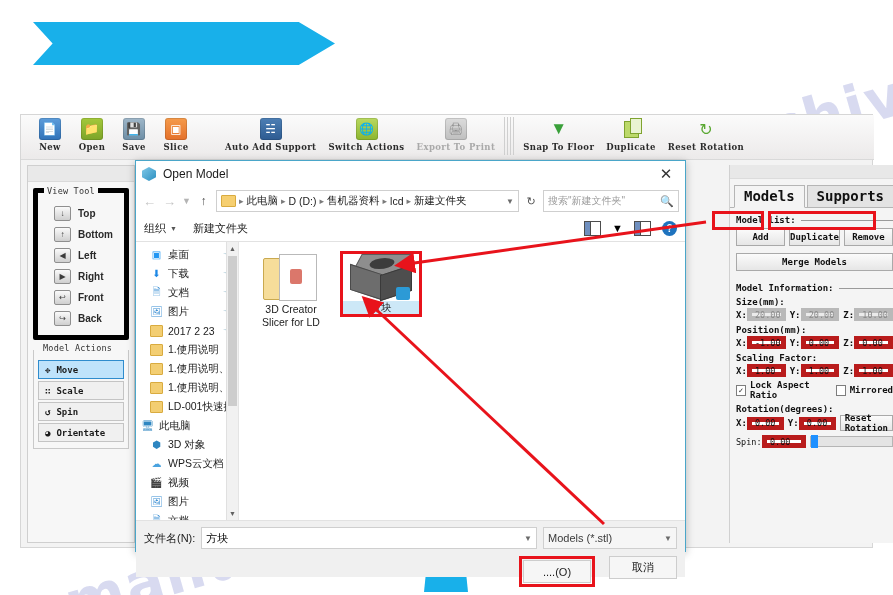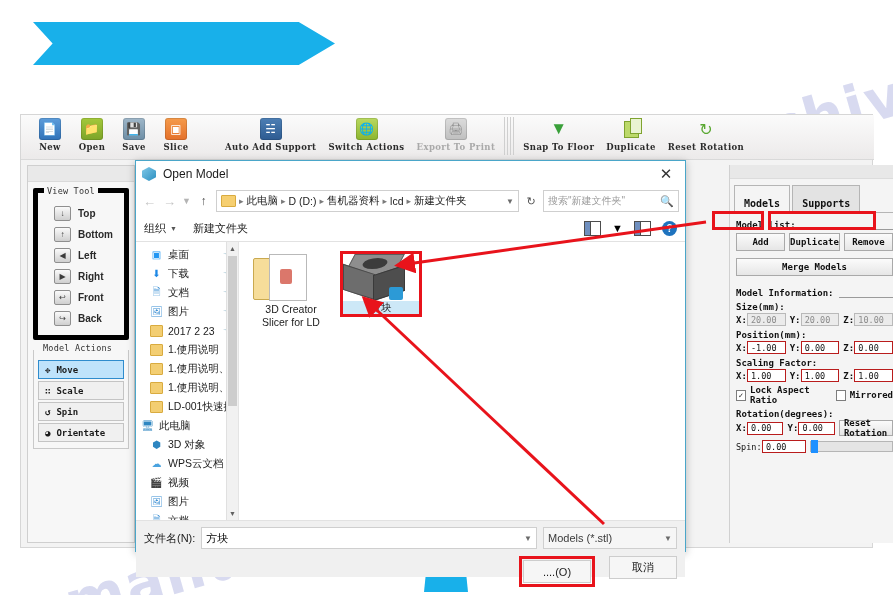--- a/index.html
+++ b/index.html
@@ -87,38 +87,38 @@
   #act-wrap .grp-title{top:-7px;}
   #act-inner{padding:10px 4px 0 4px;}
   
   #right-panel{
     position:absolute;left:708px;top:50px;width:170px;height:378px;
     background:#f4f4f4;border-left:1px solid #d0d0d0;box-sizing:border-box;
     font-family:"DejaVu Sans Mono",monospace;font-size:8.5px;color:#111;
   }
   #rp-strip{height:13px;background:#e8e8e8;border-bottom:1px solid #dcdcdc;}
   #rp-tabs{display:flex;margin-top:6px;padding-left:4px;border-bottom:1px solid #b5b5b5;}
-  .rp-tab{padding:12px 9px 3px 9px;border:1px solid #b5b5b5;border-bottom:none;background:#e3e3e3;
-          font-size:10px;font-weight:700;margin-right:2px;}
+  .rp-tab{padding:2px 9px 3px 9px;border:1px solid #b5b5b5;border-bottom:none;background:#e3e3e3;
+          font-size:14px;font-weight:700;margin-right:2px;}
   .rp-tab.active{background:#f4f4f4;border-bottom:1px solid #f4f4f4;margin-bottom:-1px;}
-  .sec-head{display:flex;align-items:flex-end;gap:5px;margin:7px 6px 3px 6px;font-size:9px;font-weight:700;}
+  .sec-head{display:flex;align-items:center;gap:5px;margin:7px 6px 3px 6px;font-size:9px;font-weight:700;}
   .sec-head .rule{flex:1;height:1px;background:#9a9a9a;}
   .btn-row{display:flex;gap:4px;margin:0 6px;}
   .p-btn{flex:1;height:16px;border:1px solid #a9a9a9;background:linear-gradient(#fbfbfb,#e6e6e6);
          display:flex;align-items:center;justify-content:center;font-size:9px;font-weight:700;}
   #model-list{margin:6px 6px 0 6px;height:86px;background:#fff;border:1px solid #9a9a9a;
               box-shadow:inset 1px 1px 0 #dcdcdc;padding:0;}
   .ml-item{background:#d4d4d4;padding:2px 4px;font-size:9px;font-weight:700;}
   #merge-btn{margin:7px 6px 0 6px;height:16px;border:1px solid #a9a9a9;
              background:linear-gradient(#fbfbfb,#e6e6e6);display:flex;align-items:center;
              justify-content:center;font-size:9px;font-weight:700;}
   .field-lab{margin:4px 6px 1px 6px;font-size:9px;font-weight:700;}
   .row3{display:flex;gap:4px;margin:0 6px 1px 6px;align-items:center;}
   .row3 .ax{width:7px;font-size:9px;font-weight:700;}
-  .inp{flex:1;height:13px;border:1px solid #b91c1c;background:#fff;font-size:8.5px;
+  .inp{flex:1;height:13px;border:5px solid #b91c1c;background:#fff;font-size:8.5px;
        display:flex;align-items:center;padding-left:3px;box-sizing:border-box;
        font-family:"DejaVu Sans Mono",monospace;}
   .inp.ro{background:#ebebeb;color:#8a8a8a;border-color:#b9b9b9;}
   .chk-row{display:flex;align-items:center;gap:4px;margin:3px 6px 1px 6px;font-size:9px;font-weight:700;}
   .box{width:9px;height:9px;border:1px solid #7d7d7d;background:#fff;display:flex;
        align-items:center;justify-content:center;font-size:8px;color:#222;}
   #reset-rot{height:14px;border:1px solid #a9a9a9;background:linear-gradient(#fbfbfb,#e6e6e6);
              display:flex;align-items:center;justify-content:center;font-size:9px;font-weight:700;
              padding:0 4px;flex:1.4;}
   #spin-row{display:flex;align-items:center;gap:4px;margin:4px 6px 0 6px;}
@@ -170,21 +170,21 @@
   .t-ico{width:13px;height:12px;flex:none;display:flex;align-items:center;justify-content:center;font-size:10px;}
   .t-folder{width:12px;height:10px;background:#f3ce72;border:1px solid #d9ab3f;border-radius:1px;}
   .pin{margin-left:auto;color:#9a9a9a;font-size:9px;transform:rotate(45deg);padding-right:3px;}
   .t-lab{white-space:nowrap;overflow:hidden;}
   #tree-scroll{position:absolute;right:0;top:0;width:11px;height:100%;background:#f1f1f1;
                border-left:1px solid #e0e0e0;}
   #tree-thumb{position:absolute;top:14px;left:1px;width:9px;height:150px;background:#cdcdcd;}
   .sc-ar{position:absolute;left:0;width:11px;height:13px;display:flex;align-items:center;
          justify-content:center;font-size:7px;color:#606060;}
   #dlg-files{flex:1;position:relative;background:#fff;padding:12px 0 0 14px;display:flex;gap:14px;align-items:flex-start;}
-  .file-tile{width:76px;display:flex;flex-direction:column;cursor:default;}
+  .file-tile{width:76px;display:flex;flex-direction:column;align-items:center;cursor:default;}
   .file-name{font-size:10.5px;text-align:center;line-height:13px;margin-top:3px;color:#1b1b1b;}
   .file-tile.selected{outline:3px solid #e8131b;}
   .file-tile.selected .file-name{background:#cde8f7;width:100%;}
   #folder-art{width:56px;height:46px;position:relative;}
   #folder-art .back{position:absolute;left:0;top:4px;width:34px;height:40px;background:#f6dd9a;
                     border:1px solid #c9a94f;border-radius:2px 6px 2px 2px;}
   #folder-art .page{position:absolute;left:16px;top:0;width:36px;height:45px;background:#fff;
                     border:1px solid #b9b9b9;}
   #folder-art .page:after{content:"";position:absolute;left:10px;top:14px;width:12px;height:15px;
                     background:#cf4a3a;opacity:.75;border-radius:2px;}

